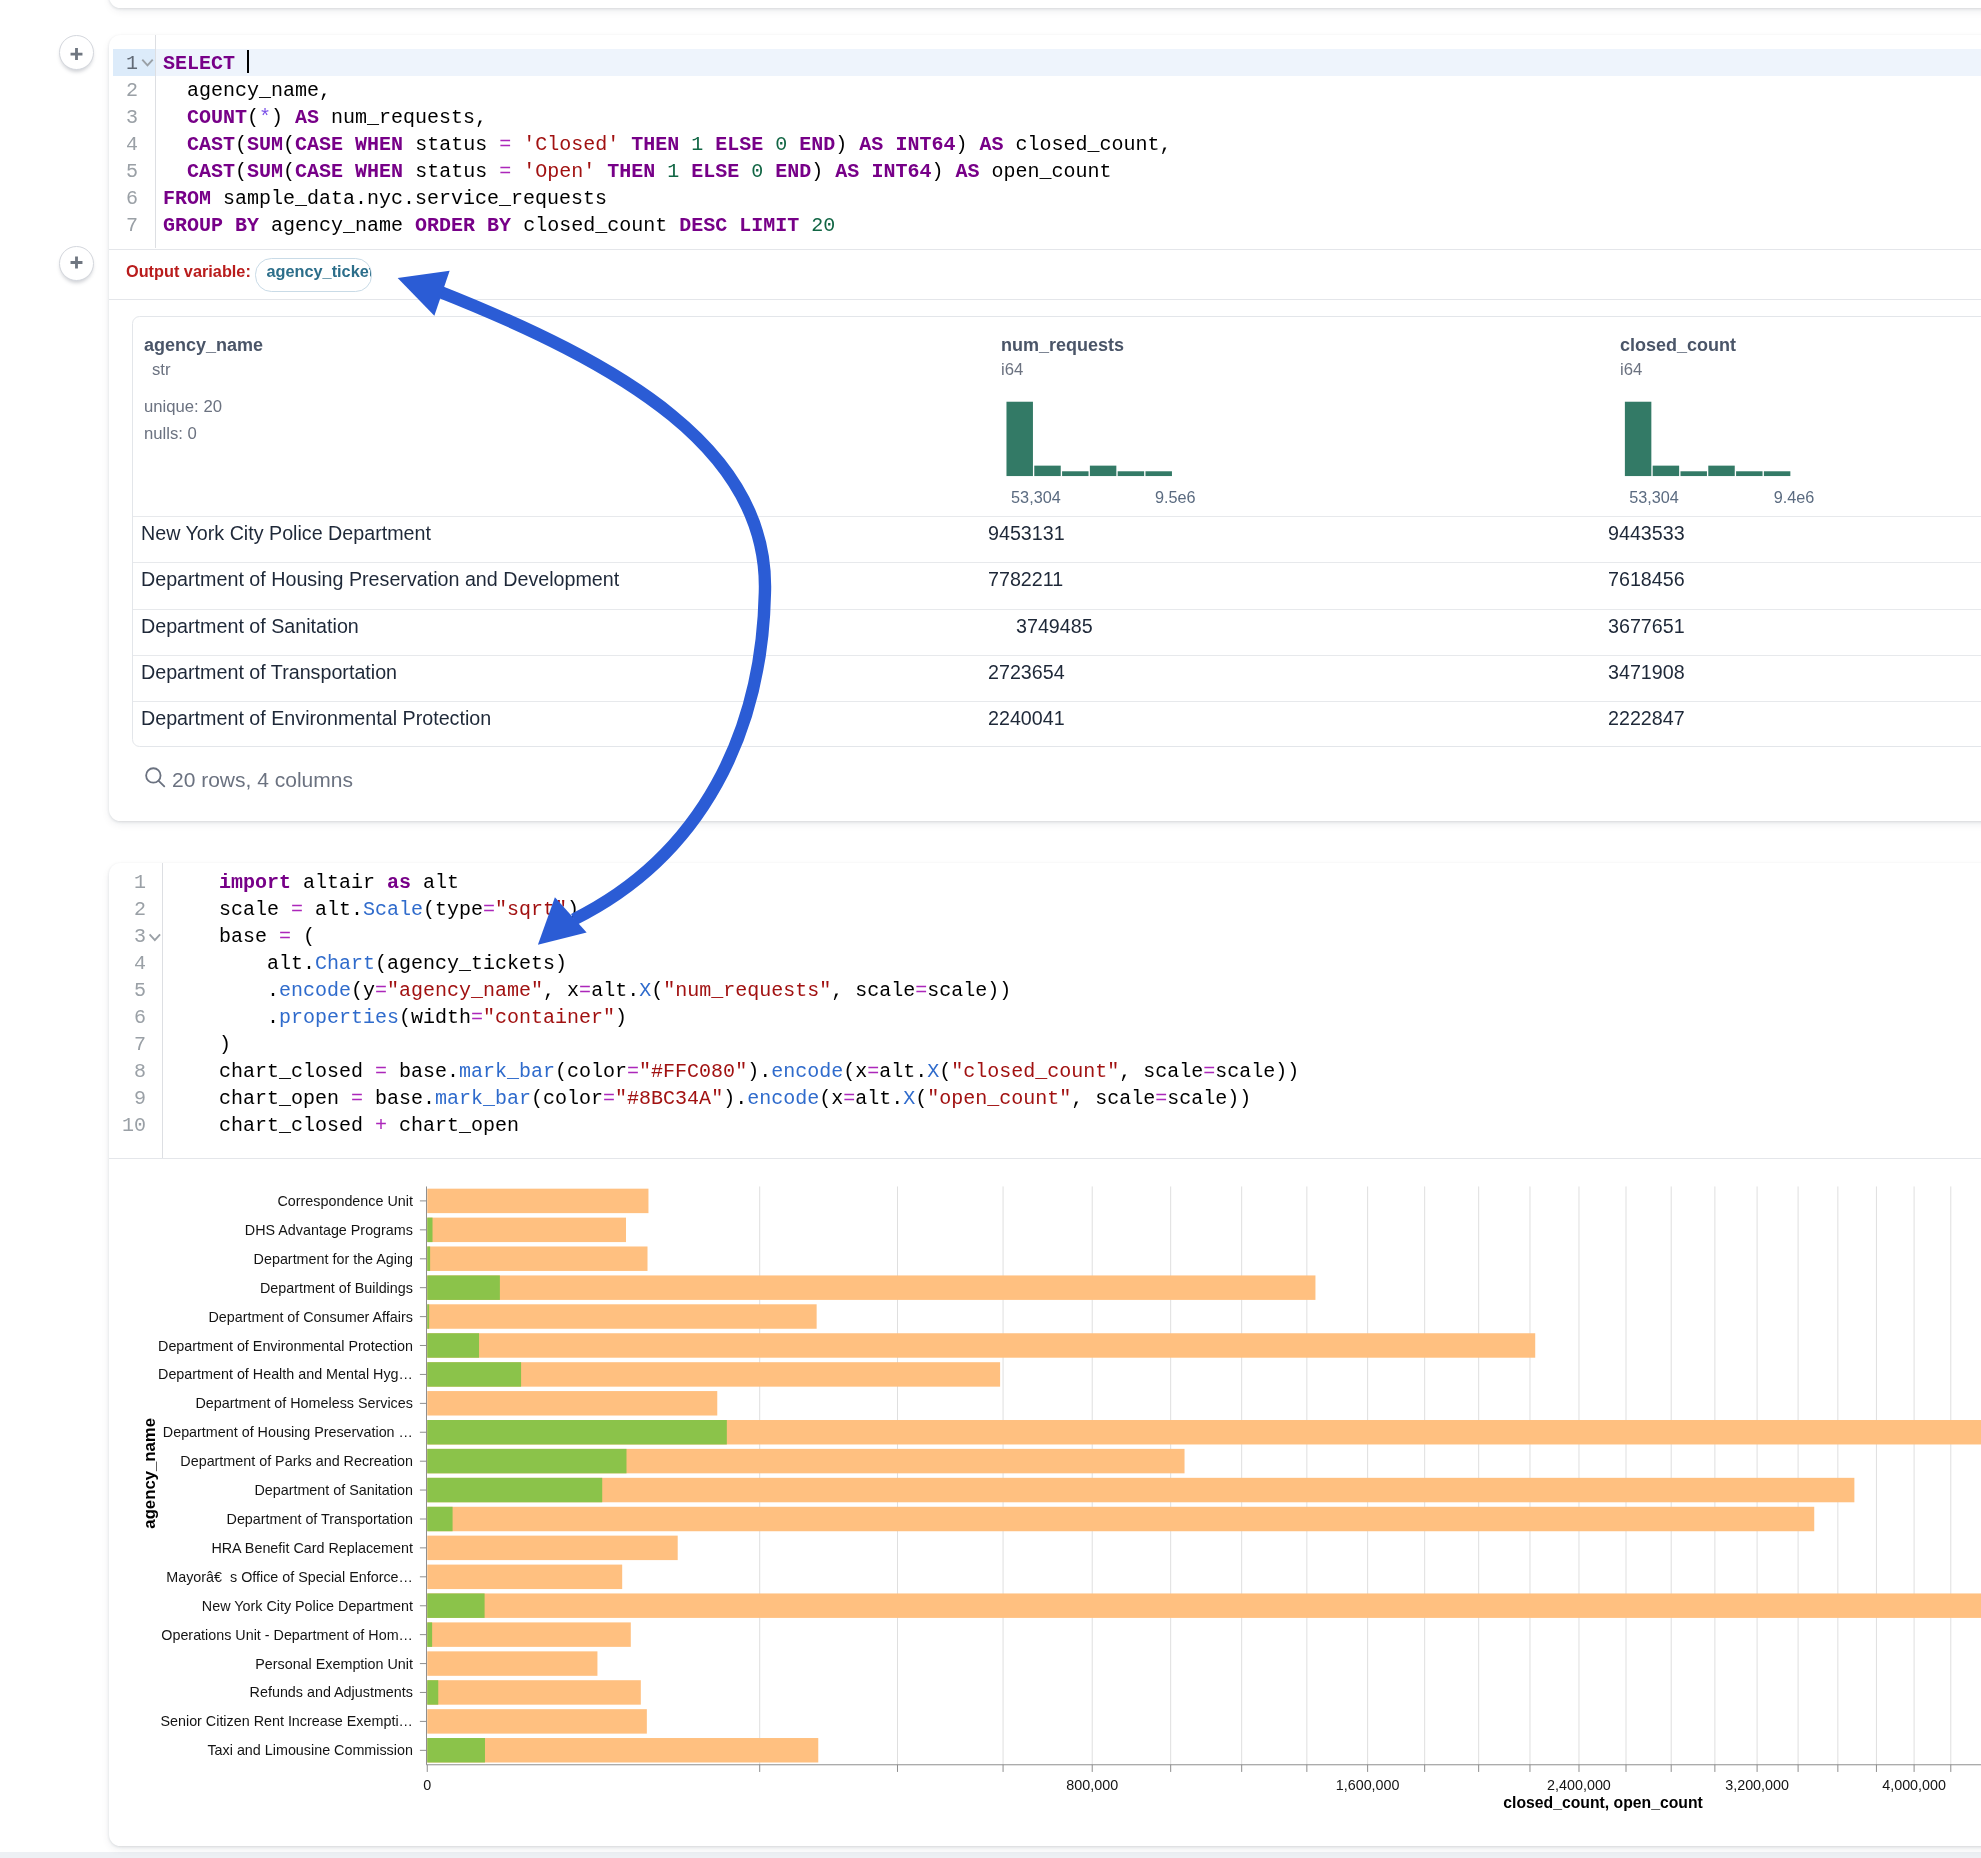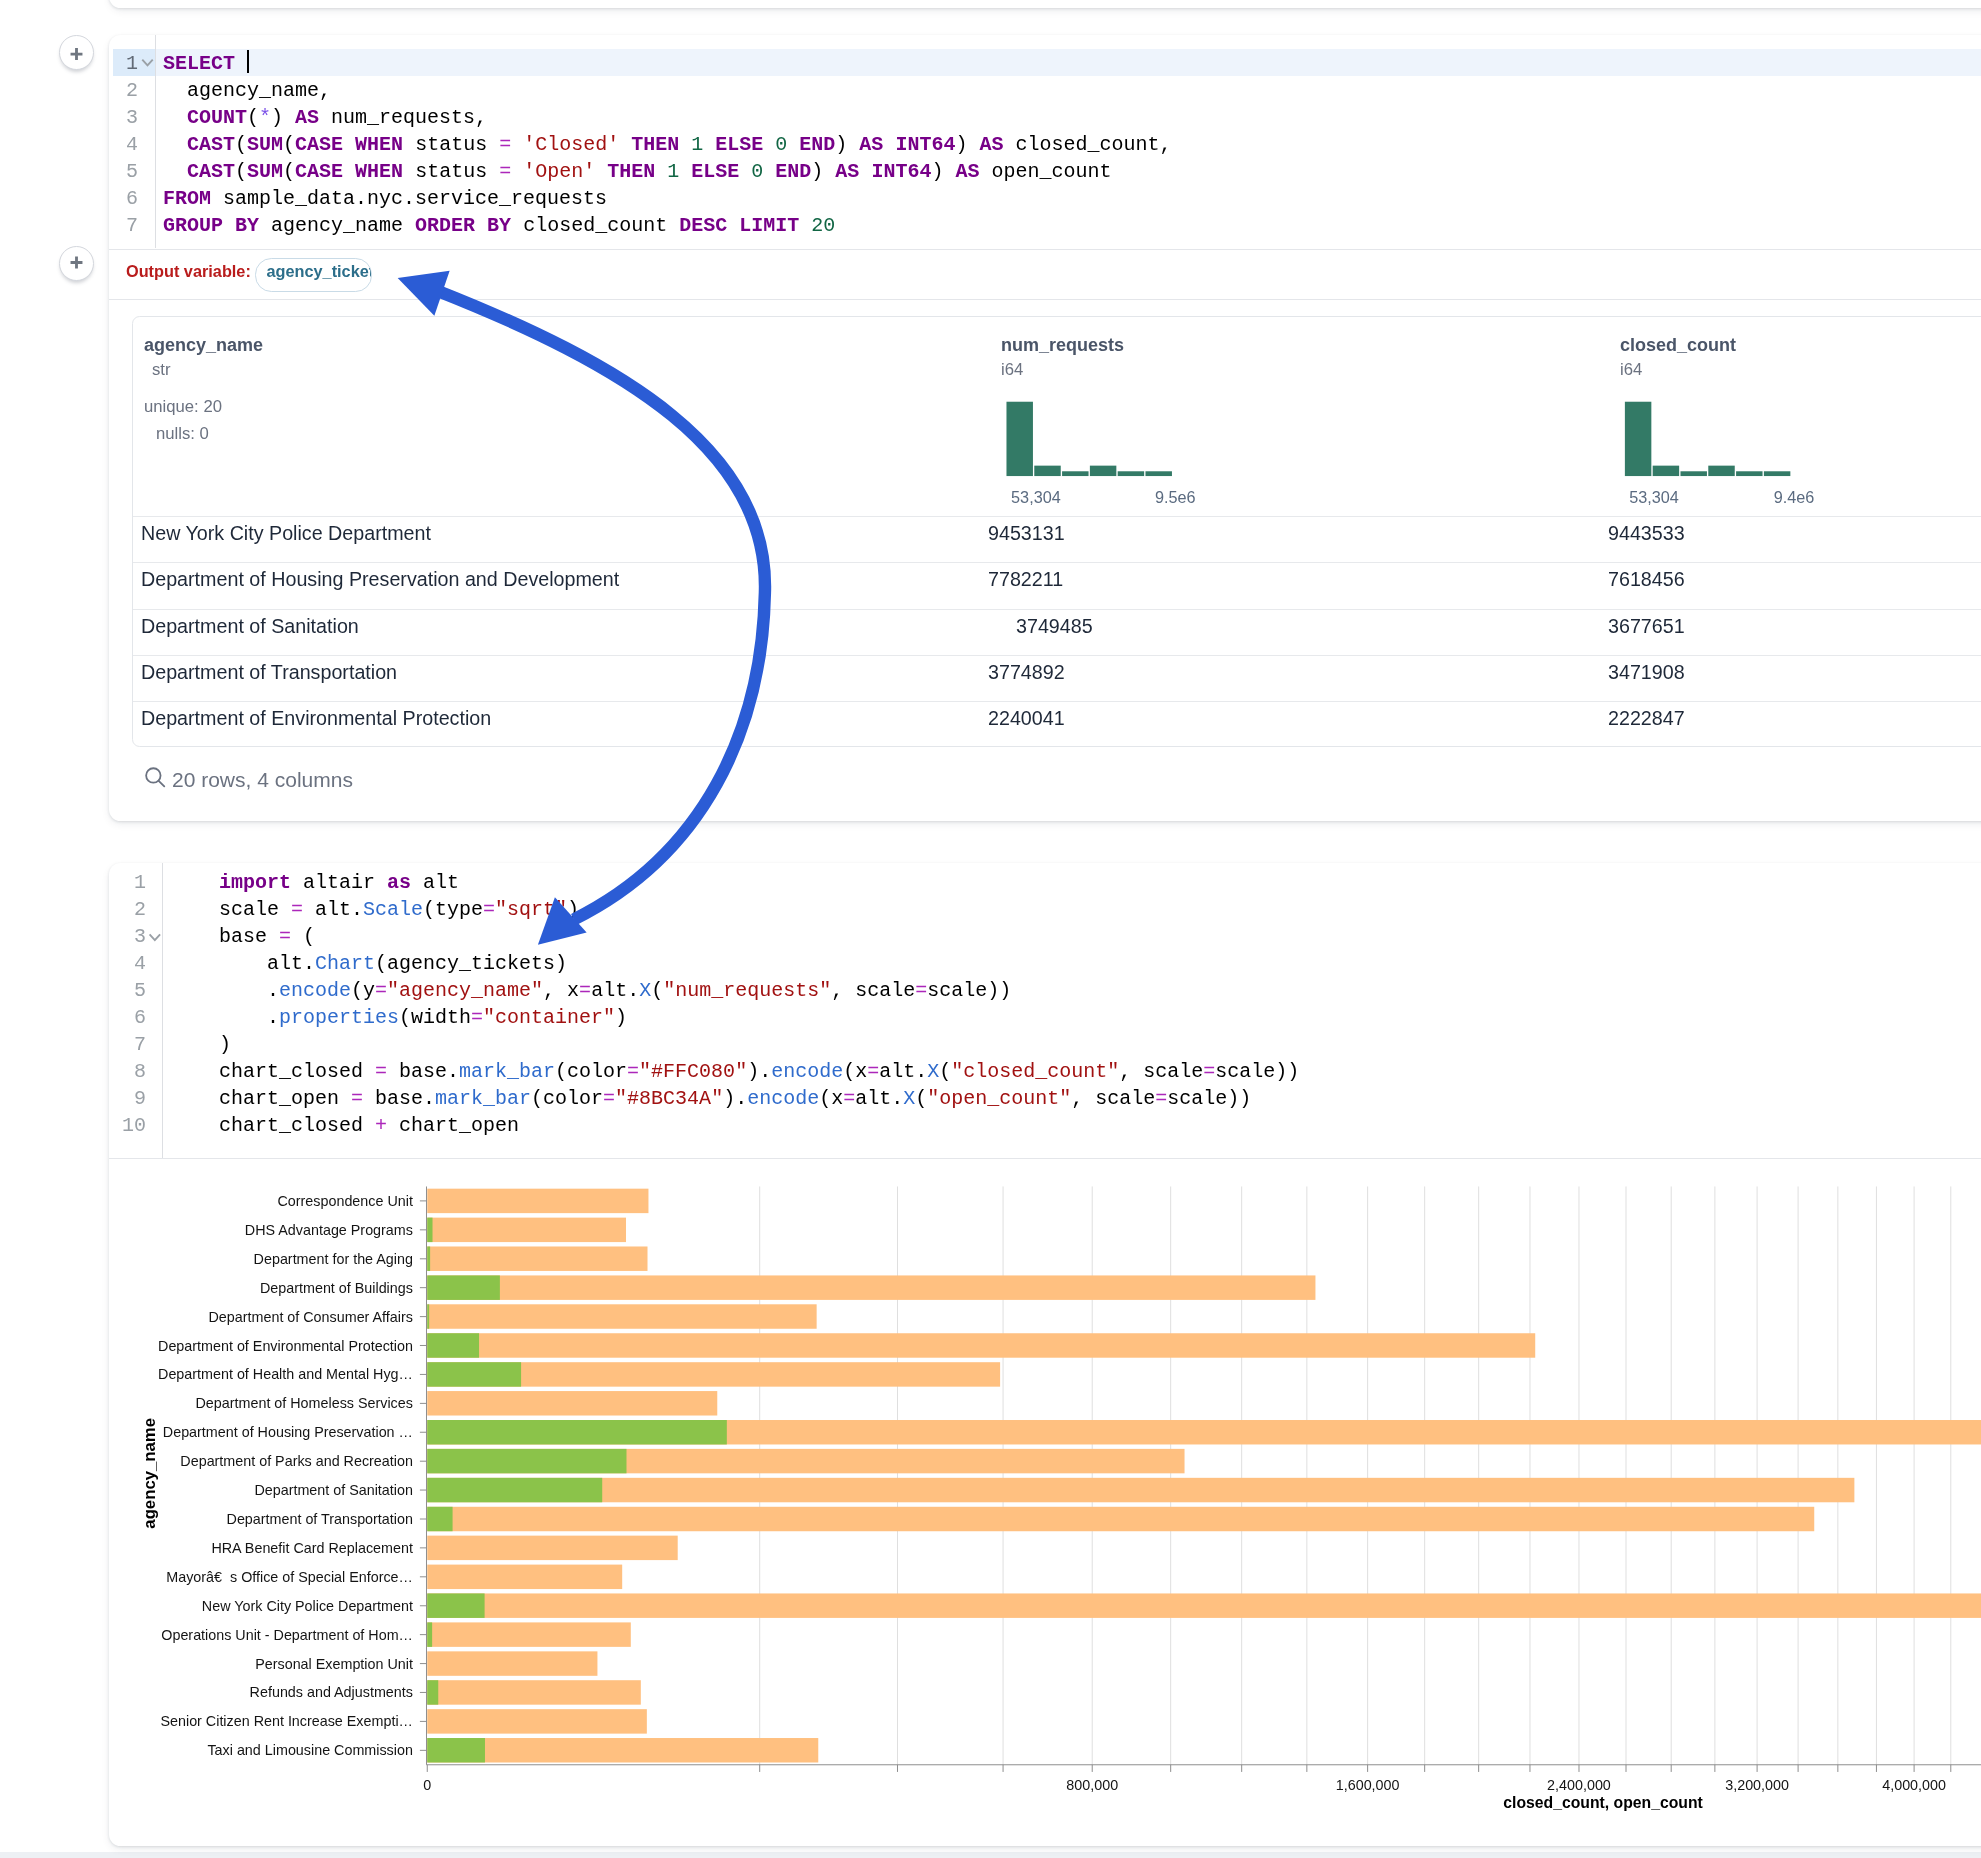--- a/index.html
+++ b/index.html
@@ -65,21 +65,21 @@
 <div class="abs" style="left:126px;top:262px;font-size:16.3px;font-weight:bold;color:#b91c1c;">Output variable: </div>
 <div class="abs" style="left:255px;top:258px;width:117px;height:34px;border:1px solid #c9dbe7;border-radius:16.3px;overflow:hidden;background:#fff;">
   <div style="position:absolute;left:10.5px;top:3.3px;font-size:16.3px;font-weight:bold;color:#2c6e8a;white-space:nowrap;">agency_tickets</div>
 </div>
 <div class="abs" style="left:109px;top:299px;width:1873px;height:1px;background:#e4e6ea"></div>
 
 <div class="abs" style="left:132px;top:316px;width:1866px;height:431px;border:1px solid #e3e6ea;border-radius:7.6px;"></div>
 <div class="hhead" style="left:144px;top:336px;">agency_name</div>
 <div class="hsub" style="left:152px;top:361px;">str</div>
 <div class="hsub" style="left:144px;top:398px;">unique: 20</div>
-<div class="hsub" style="left:144px;top:425px;margin-left:12px;">nulls: 0</div>
+<div class="hsub" style="left:144px;top:425px;">nulls: 0</div>
 <div class="hhead" style="left:1001px;top:336px;">num_requests</div>
 <div class="hsub" style="left:1001px;top:361px;">i64</div>
 <div class="hhead" style="left:1620px;top:336px;">closed_count</div>
 <div class="hsub" style="left:1620px;top:361px;">i64</div>
 <svg class="abs" style="left:0;top:0;" width="1982" height="535" viewBox="0 0 2073 560" font-family="Liberation Sans,sans-serif">
 <rect x="1052.7" y="420.5" width="27.7" height="77.8" fill="#337a66"></rect>
 <rect x="1081.8" y="487.4" width="27.7" height="10.9" fill="#337a66"></rect>
 <rect x="1110.9" y="493.3" width="27.7" height="5" fill="#337a66"></rect>
 <rect x="1140.0" y="487.4" width="27.7" height="10.9" fill="#337a66"></rect>
 <rect x="1169.1" y="493.3" width="27.7" height="5" fill="#337a66"></rect>
@@ -102,21 +102,21 @@
 <div class="sep" style="top:562px"></div>
 <div class="cellt" style="left:141px;top:569px">Department of Housing Preservation and Development</div>
 <div class="cellt" style="left:988px;top:569px">7782211</div>
 <div class="cellt" style="left:1608px;top:569px">7618456</div>
 <div class="sep" style="top:609px"></div>
 <div class="cellt" style="left:141px;top:616px">Department of Sanitation</div>
 <div class="cellt" style="left:1016px;top:616px">3749485</div>
 <div class="cellt" style="left:1608px;top:616px">3677651</div>
 <div class="sep" style="top:655px"></div>
 <div class="cellt" style="left:141px;top:662px">Department of Transportation</div>
-<div class="cellt" style="left:988px;top:662px">3774892</div>
+<div class="cellt" style="left:988px;top:662px">2723654</div>
 <div class="cellt" style="left:1608px;top:662px">3471908</div>
 <div class="sep" style="top:701px"></div>
 <div class="cellt" style="left:141px;top:708px">Department of Environmental Protection</div>
 <div class="cellt" style="left:988px;top:708px">2240041</div>
 <div class="cellt" style="left:1608px;top:708px">2222847</div>
 
 <svg class="abs" style="left:141px;top:763px" width="38" height="32.5" viewBox="0 0 40 34">
   <circle cx="13" cy="13" r="7.6" fill="none" stroke="#6b7280" stroke-width="1.9"></circle>
   <line x1="18.6" y1="18.6" x2="24.5" y2="24.5" stroke="#6b7280" stroke-width="1.9" stroke-linecap="round"></line>
 </svg>

